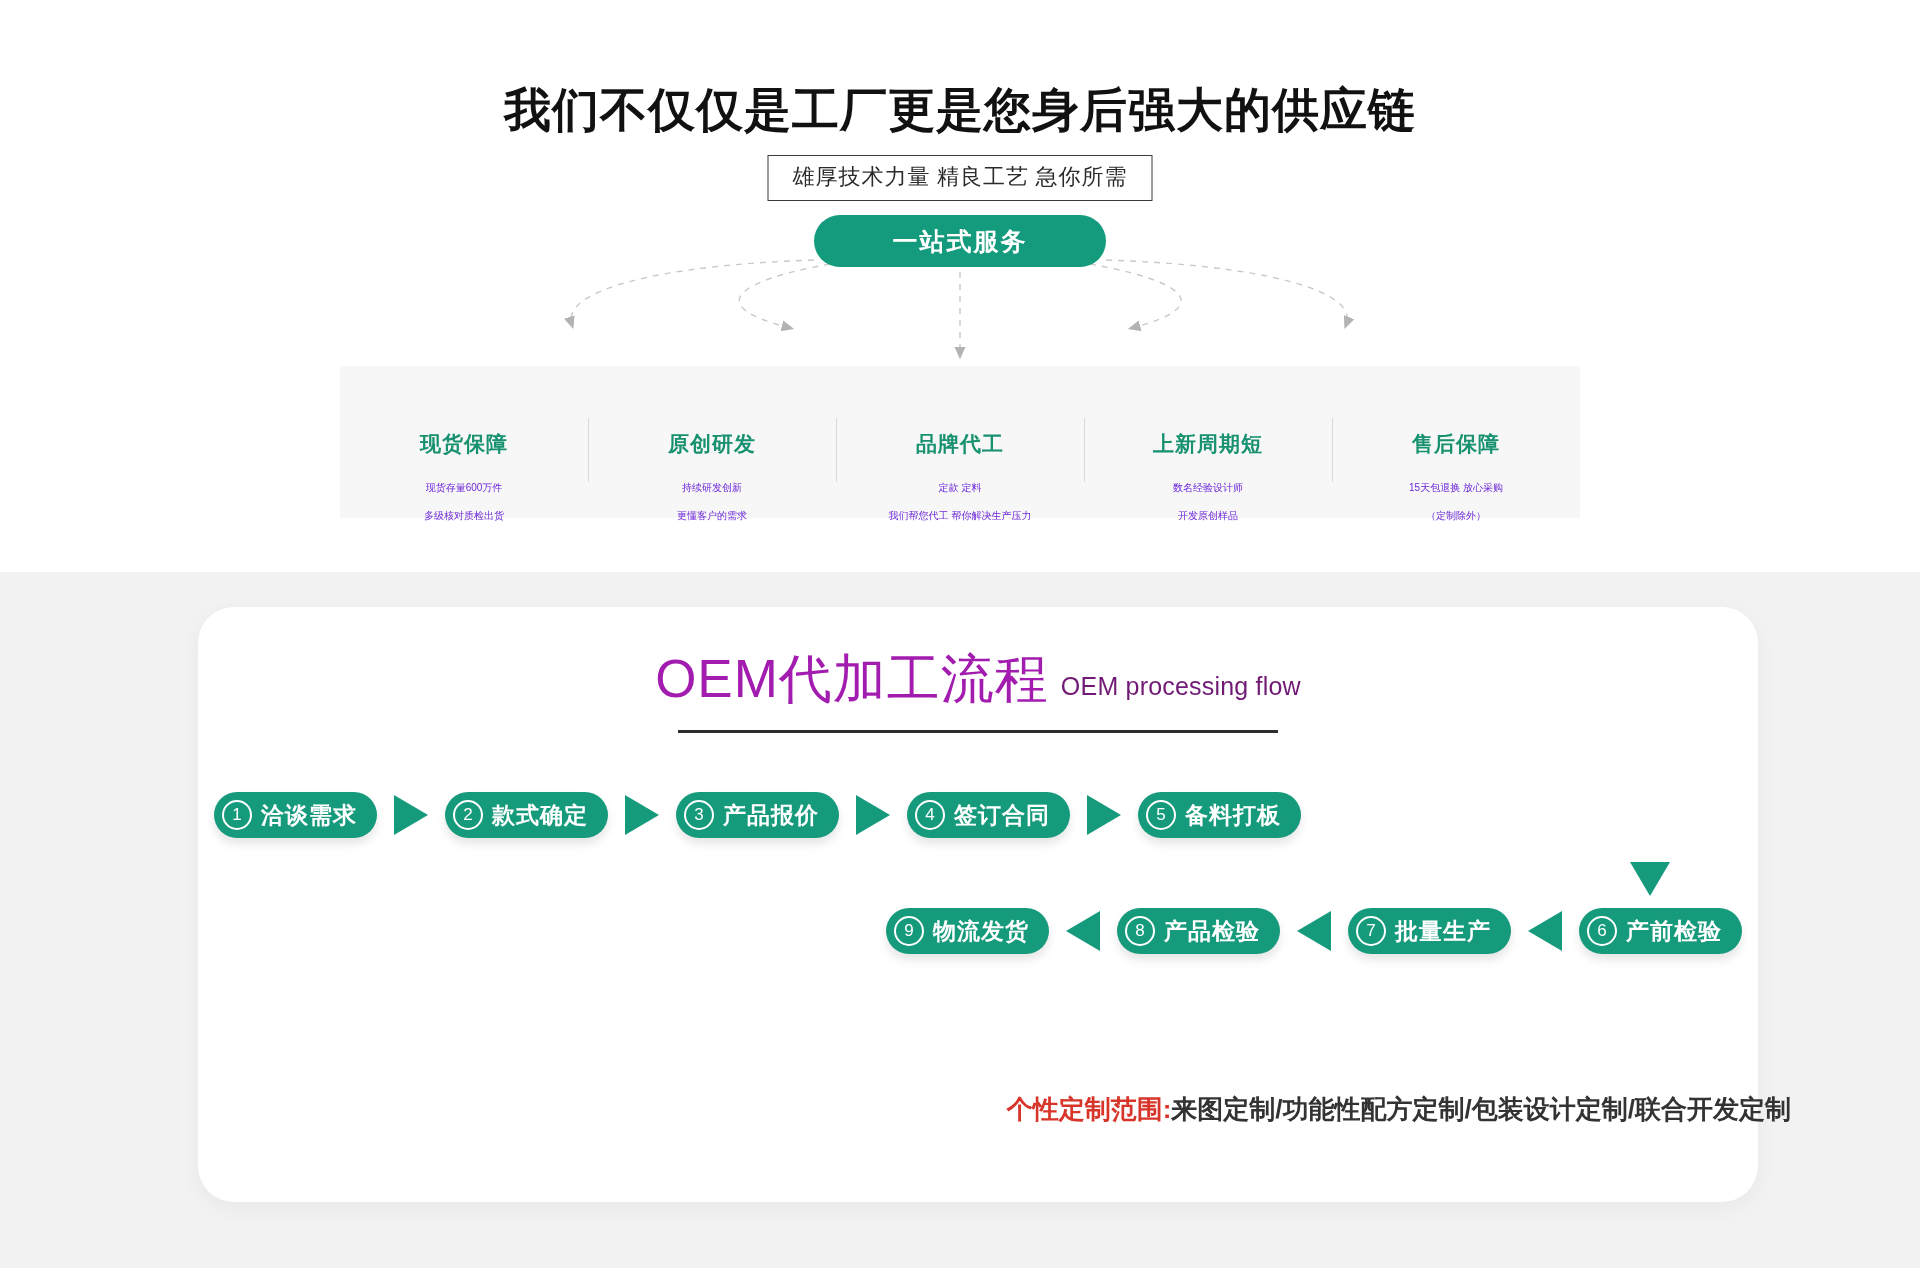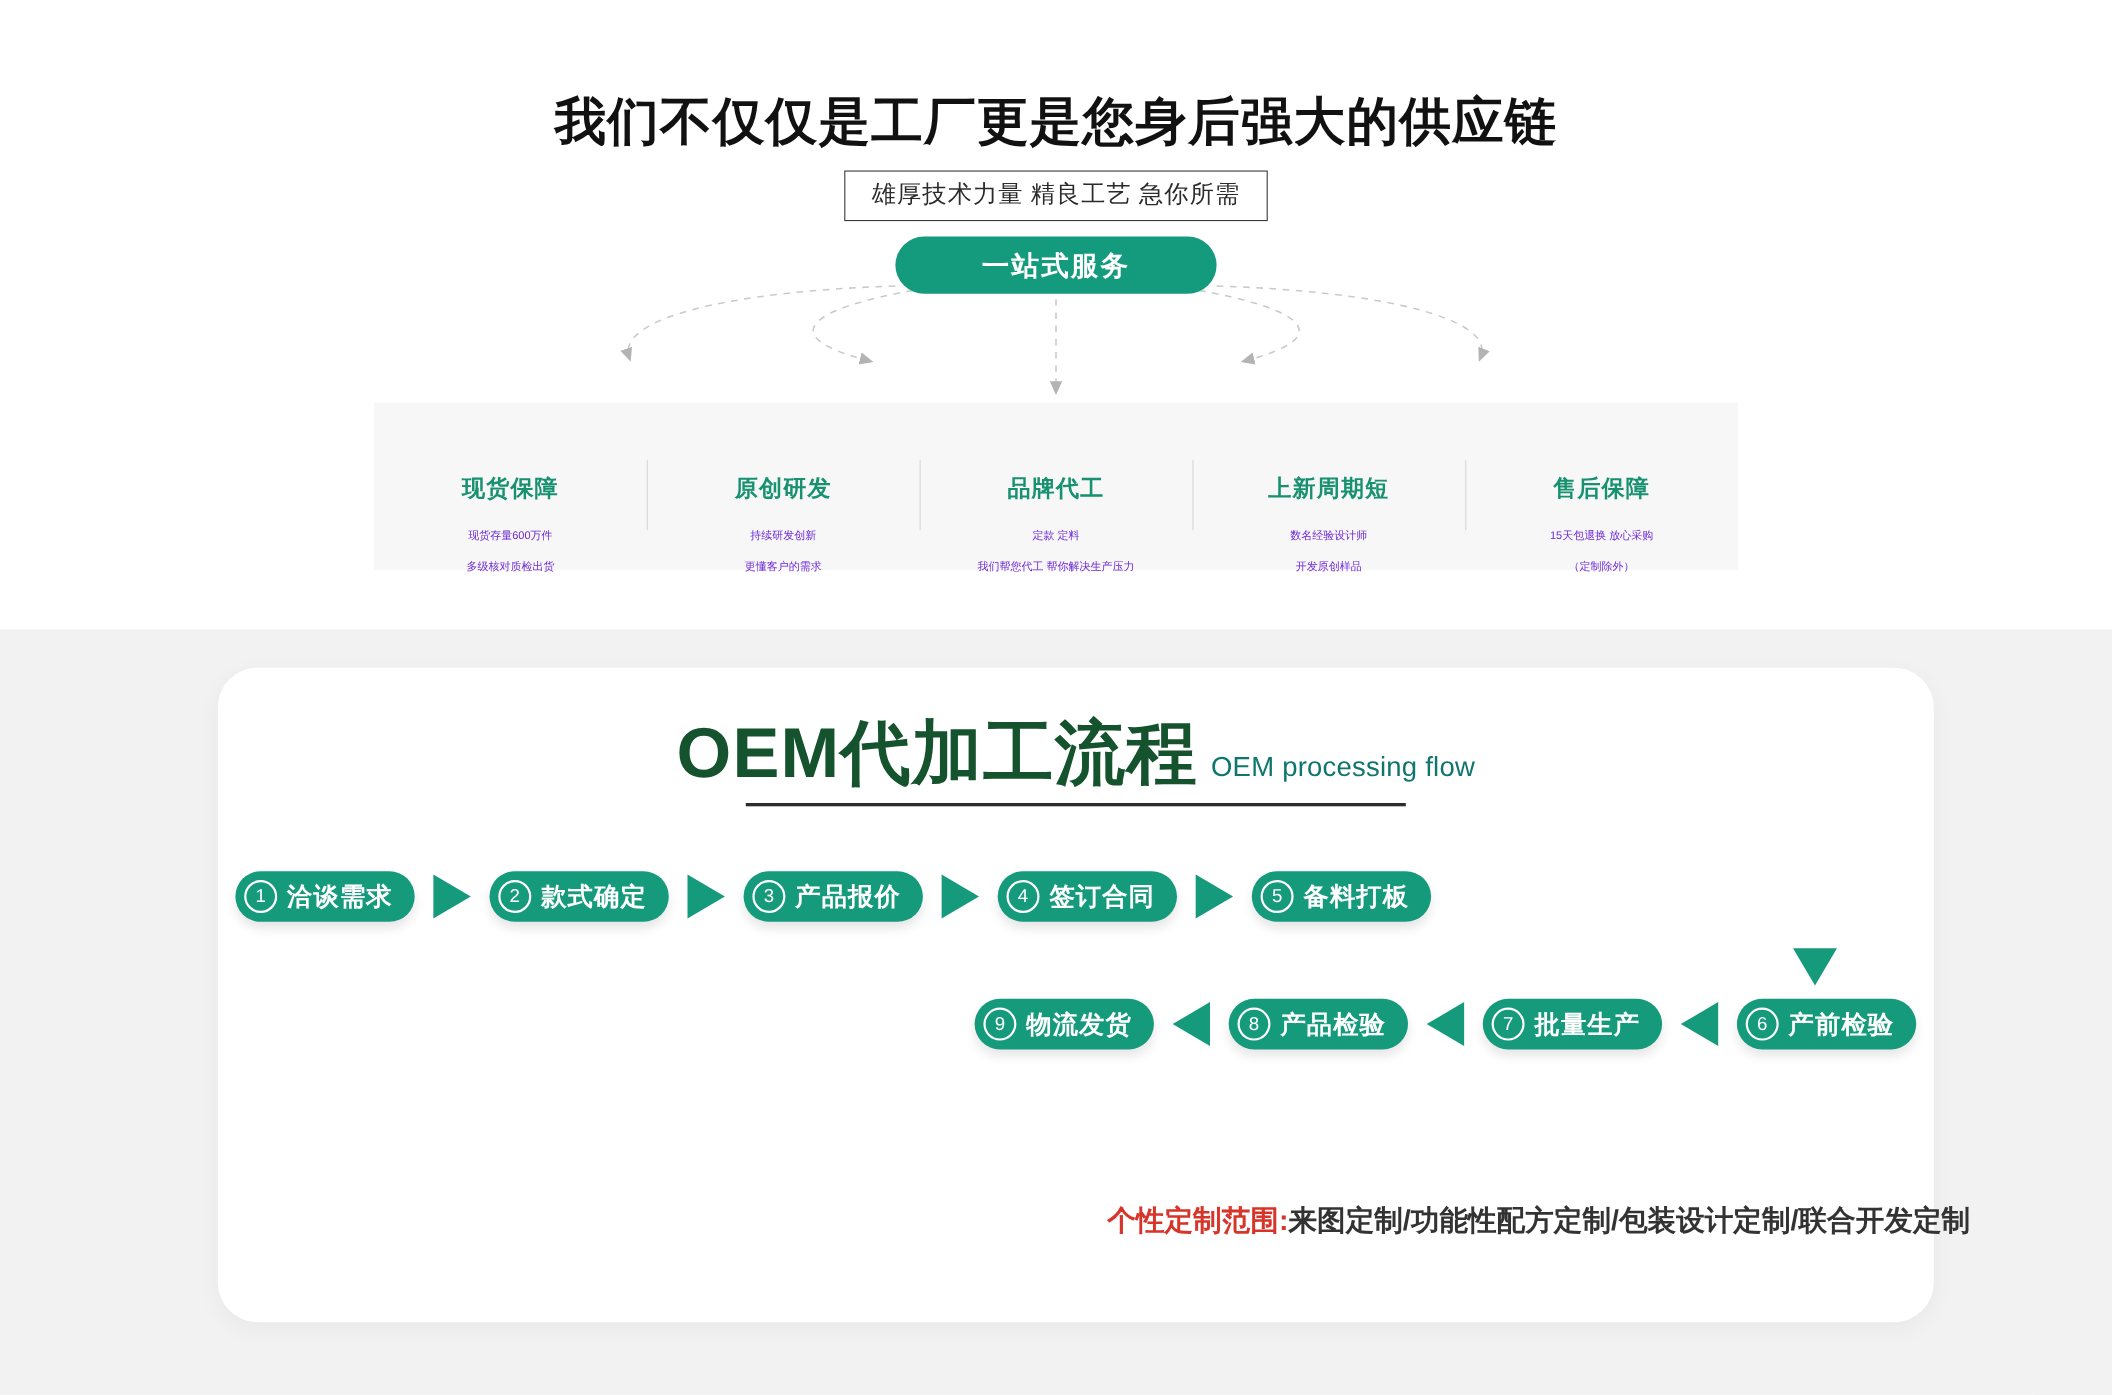--- a/index.html
+++ b/index.html
@@ -144,30 +144,30 @@
   .oem-heading {
     position: absolute;
     left: 0;
     top: 45px;
     width: 1560px;
     display: flex;
     align-items: flex-end;
     justify-content: center;
   }
   .oem-cn {
-    font-size: 64px;
-    font-weight: bold;
-    color: #14532d;
+    font-size: 53px;
+    font-weight: normal;
+    color: #a21caf;
     letter-spacing: 1px;
     line-height: 1;
     white-space: nowrap;
   }
   .oem-en {
     font-size: 25px;
-    color: #0f766e;
+    color: #701a75;
     margin-left: 12px;
     padding-bottom: 4px;
     letter-spacing: 0.2px;
     white-space: nowrap;
   }
   .oem-rule {
     position: absolute;
     left: 50%;
     transform: translateX(-50%);
     top: 123px;

